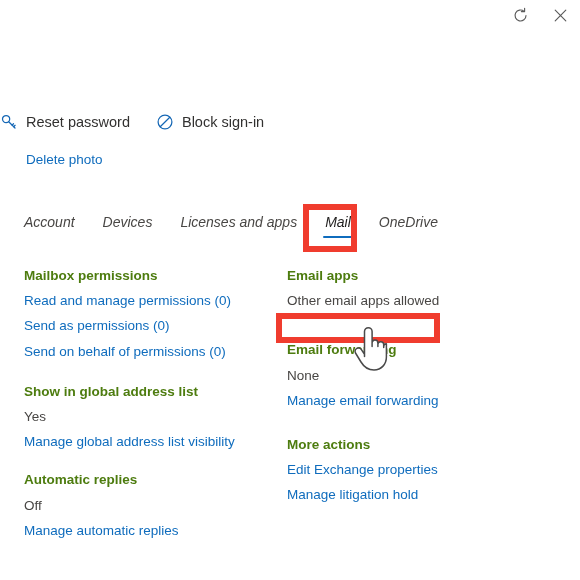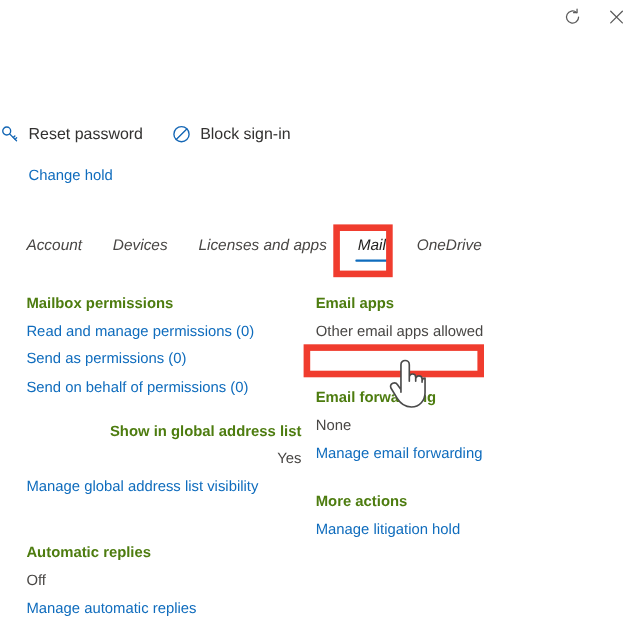--- a/index.html
+++ b/index.html
@@ -145,22 +145,22 @@
     color: #0f6cbd;
     margin-bottom: 9px;
     line-height: 1.2;
     cursor: pointer;
     width: fit-content;
   }
   .group-link.underlined { text-decoration: underline; }
 
   
   .g-mailbox   { margin-bottom: 24px; }
-  .g-gal       { margin-bottom: 44px; text-align: right; }
-  .g-emailapps { margin-bottom: 44px; }
+  .g-gal       { margin-bottom: 22px; }
+  .g-emailapps { margin-bottom: 33px; }
   .g-fwd       { margin-bottom: 28px; }
 
   
   .annot {
     position: absolute;
     border: 6px solid #f03c2e;
     box-sizing: border-box;
     pointer-events: none;
     z-index: 40;
   }
@@ -226,21 +226,21 @@
         <circle cx="9" cy="9" r="6.9" fill="none" stroke="#1567b5" stroke-width="1.25"></circle>
         <path d="M4.2 13.8 L13.8 4.2" fill="none" stroke="#1567b5" stroke-width="1.25" stroke-linecap="round"></path>
       </svg>
     </span>
     <span class="cmd-label">Block sign-in</span>
   </div>
 
 
 </div>
 
-<div class="change-photo">Change hold</div>
+<div class="change-photo">Delete photo</div>
 
 <div class="tabs">
   <div class="tab">
     <span>Account</span>
   </div>
   <div class="tab">
     <span>Devices</span>
   </div>
   <div class="tab">
     <span>Licenses and apps</span>
@@ -287,20 +287,21 @@
     </div>
 
     <div class="group g-fwd">
       <div class="group-title">Email forwarding</div>
       <div class="group-value">None</div>
       <div class="group-link">Manage email forwarding</div>
     </div>
 
     <div class="group">
       <div class="group-title">More actions</div>
+      <div class="group-link">Edit Exchange properties</div>
       <div class="group-link">Manage litigation hold</div>
     </div>
 
   </div>
 
 </div>
 
 <div class="annot annot-mail-tab"></div>
 <div class="annot annot-manage-apps"></div>
 

